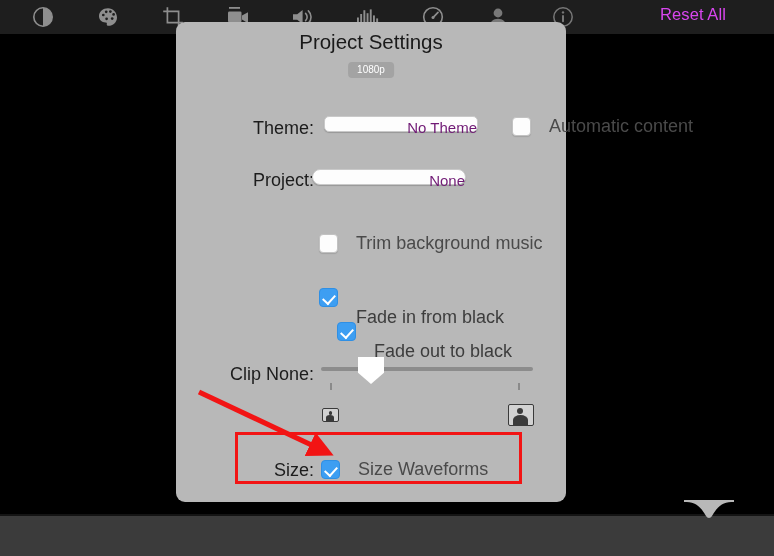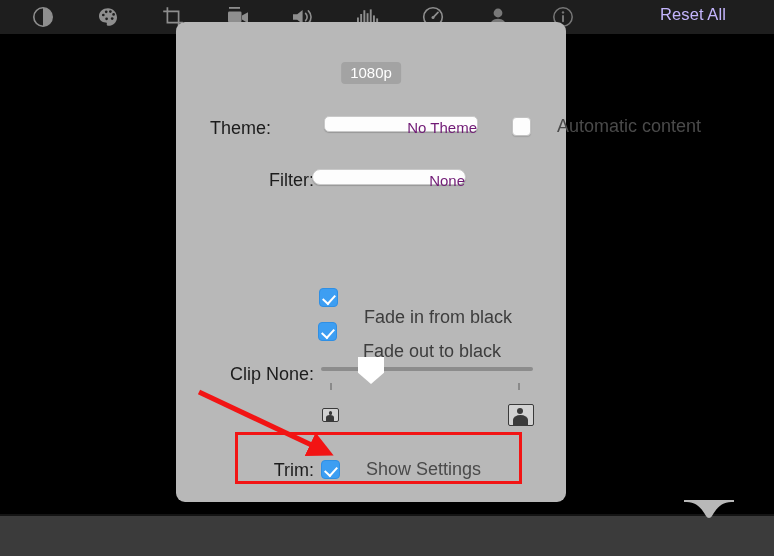--- a/index.html
+++ b/index.html
@@ -42,21 +42,21 @@
     width: 26px; height: 26px;
     display: flex;
     align-items: center;
     justify-content: center;
     opacity: .72;
   }
   .tool-icon svg { display: block; }
   .reset-all {
     position: absolute;
     right: 48px; top: 5px;
-    color: #c4b5fd;
+    color: #d946ef;
     font-size: 16.5px;
     letter-spacing: .1px;
     white-space: nowrap;
   }
 
   
   .viewer {
     position: absolute;
     left: 0; top: 34px;
     width: 774px; height: 481px;
@@ -102,21 +102,21 @@
     font-size: 20.5px;
     color: #1a1a1a;
   }
   .pop-badge {
     position: absolute;
     left: 50%;
     top: 40px;
     transform: translateX(-50%);
     background: #a3a3a3;
     color: #ffffff;
-    font-size: 15px;
+    font-size: 10px;
     padding: 2px 9px 3px;
     border-radius: 4px;
     white-space: nowrap;
   }
 
   
   .row {
     position: absolute;
     display: flex;
     align-items: center;
@@ -141,21 +141,21 @@
     line-height: 22px;
     box-shadow: 0 1px 1px rgba(0,0,0,.18);
     cursor: default;
   }
 
   
   .cb-row {
     position: absolute;
     display: flex;
     align-items: center;
-    gap: 26px;
+    gap: 18px;
   }
   .checkbox {
     width: 19px; height: 19px;
     border-radius: 4px;
     flex: 0 0 auto;
     position: relative;
   }
   .checkbox.off {
     background: #fdfdfd;
     border: 1px solid #c2c2c2;
@@ -347,59 +347,64 @@
   </div>
 
   <div class="popover-tail">
     <svg width="50" height="26" viewBox="0 0 50 26">
       <path d="M0 0 H50 V2 C40 2 35 4 28 16 C26.5 18.5 23.5 18.5 22 16 C15 4 10 2 0 2 Z" fill="#b8b8b8"></path>
     </svg>
   </div>
 
   <div class="popover">
 
+    <div class="pop-title">Project Settings</div>
 
     <div class="pop-badge">1080p</div>
 
-    <div class="row" style="left:34px; top:96px; width:104px; ">
+    <div class="row" style="left:34px; top:96px; width:104px; justify-content:flex-end;">
       <span class="row-label">Theme:</span>
     </div>
     <button class="popup-button" style="position:absolute; left:148px; top:94px;">No Theme</button>
 
     <div class="cb-row" style="left:336px; top:94px;">
       <span class="checkbox off"></span>
       <span class="cb-label">Automatic content</span>
     </div>
 
     <div class="row" style="left:34px; top:148px; width:104px; justify-content:flex-end;">
-      <span class="row-label">Filter:</span>
+      <span class="row-label">Project:</span>
     </div>
     <button class="popup-button" style="position:absolute; left:136px; top:147px;border-radius:8px;">None</button>
 
+    <div class="cb-row" style="left:143px; top:211px;">
+      <span class="checkbox off"></span>
+      <span class="cb-label">Trim background music</span>
+    </div>
 
     <div class="cb-row" style="left:143px; top:245px;">
       <span class="checkbox on"></span>
       <span class="cb-label dark">Fade in from black</span>
     </div>
 
-    <div class="cb-row" style="left:142px; top:279px;text-align:right;">
+    <div class="cb-row" style="left:161px; top:279px;text-align:right;">
       <span class="checkbox on"></span>
       <span class="cb-label dark">Fade out to black</span>
     </div>
 
     <div class="row" style="left:18px; top:342px; width:120px; justify-content:flex-end;">
       <span class="row-label">Clip None:</span>
     </div>
 
     <div class="row" style="left:38px; top:438px; width:100px; justify-content:flex-end;">
-      <span class="row-label">Trim:</span>
+      <span class="row-label">Size:</span>
     </div>
     <div class="cb-row" style="left:145px; top:437px;">
       <span class="checkbox on"></span>
-      <span class="cb-label">Show Settings</span>
+      <span class="cb-label">Size Waveforms</span>
     </div>
   </div>
 
   <div class="clip-slider" style="z-index:4;">
     <div class="clip-track"></div>
     <div class="clip-thumb"></div>
     <div class="clip-tick" style="left:9px;"></div>
     <div class="clip-tick" style="left:197px;"></div>
   </div>
 

